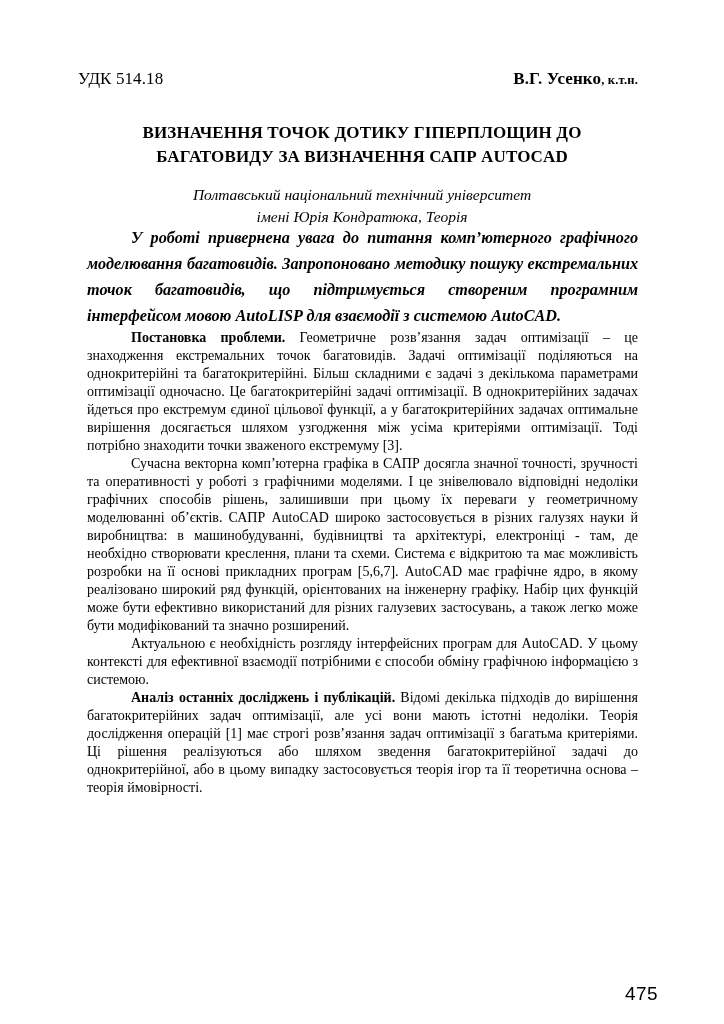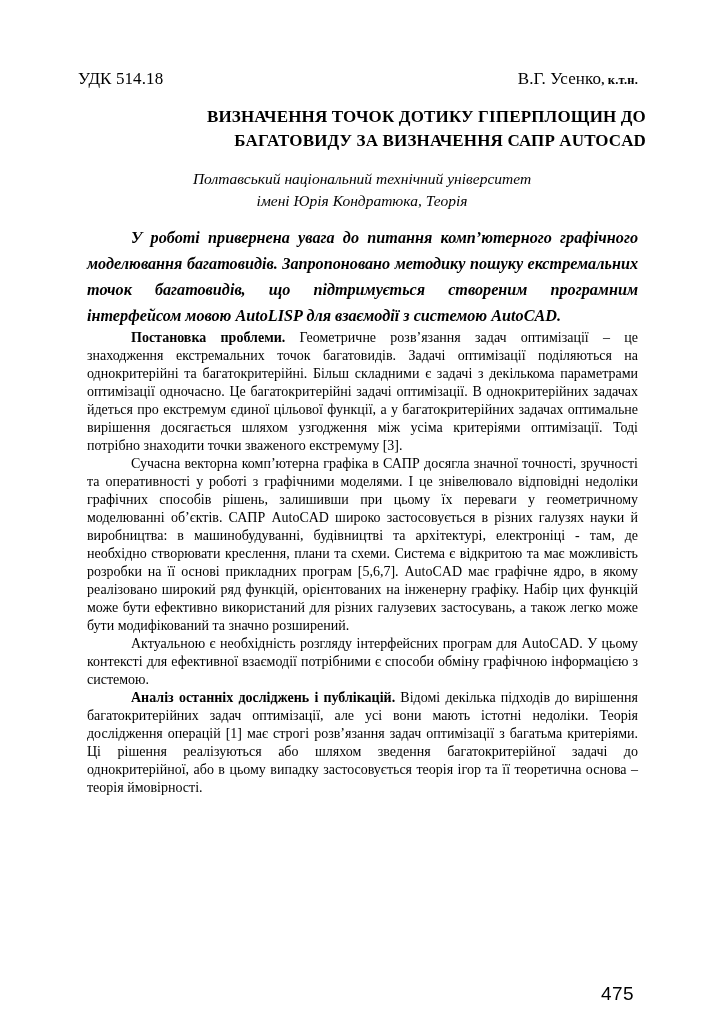--- a/index.html
+++ b/index.html
@@ -39,49 +39,49 @@
   .udc {
     font-size: 17px;
     letter-spacing: 0.1px;
     white-space: nowrap;
   }
   .author {
     white-space: nowrap;
     font-size: 17px;
   }
   .author-name {
-    font-weight: normal;
+    font-weight: bold;
     letter-spacing: 0.1px;
     text-align: center;
   }
   .author-degree {
     font-weight: bold;
     font-size: 12.5px;
     letter-spacing: 0.2px;
   }
 
   
   .title {
     position: absolute;
     left: 78px;
-    top: 94px;
+    top: 110px;
     width: 568px;
-    text-align: right;
+    text-align: center;
     font-weight: bold;
     font-size: 17px;
     line-height: 1.37;
     letter-spacing: 0.15px;
   }
   .title .tline { display: block; }
 
   
   .affiliation {
     position: absolute;
     left: 78px;
-    top: 168px;
+    top: 184px;
     width: 568px;
     text-align: center;
     font-style: italic;
     font-size: 15.5px;
     line-height: 1.42;
   }
   .affiliation .aline { display: block; }
 
   
   .body-block {
@@ -108,21 +108,21 @@
     line-height: 26px;
   }
 
   .run-head {
     font-weight: bold;
   }
 
   
   .folio {
     position: absolute;
-    right: 90px;
+    right: 66px;
     bottom: 19px;
     font-family: "Liberation Sans", "DejaVu Sans", sans-serif;
     font-size: 19px;
     letter-spacing: 0.4px;
   }
 </style>
 </head>
 <body>
 
 <div class="page">

